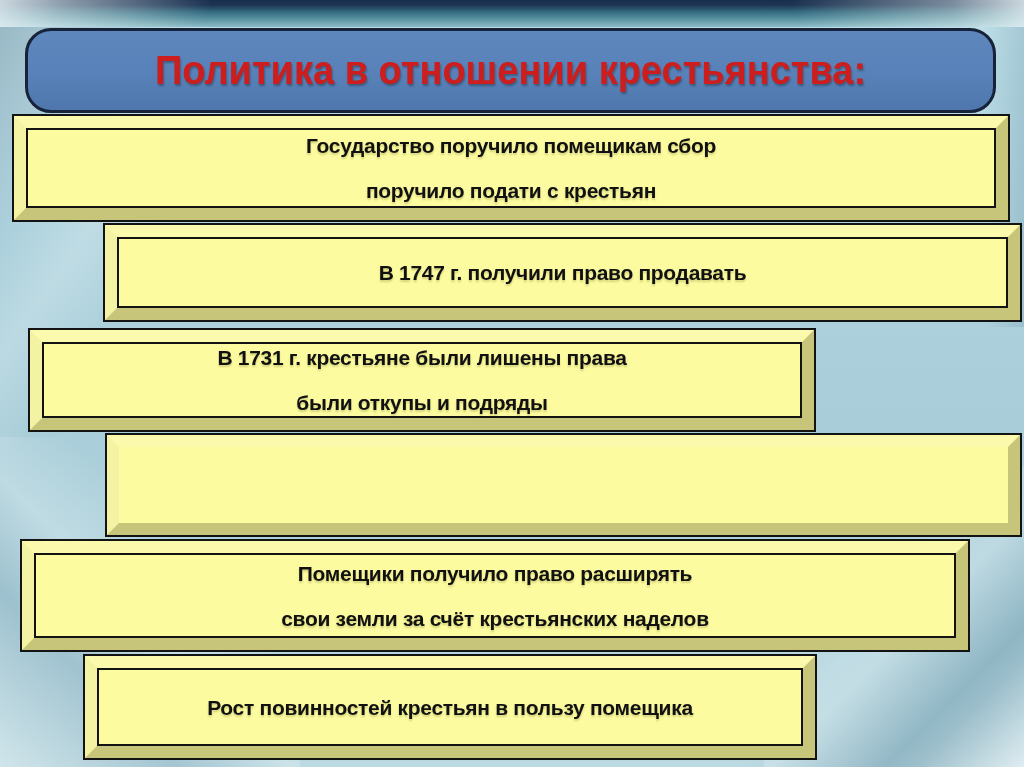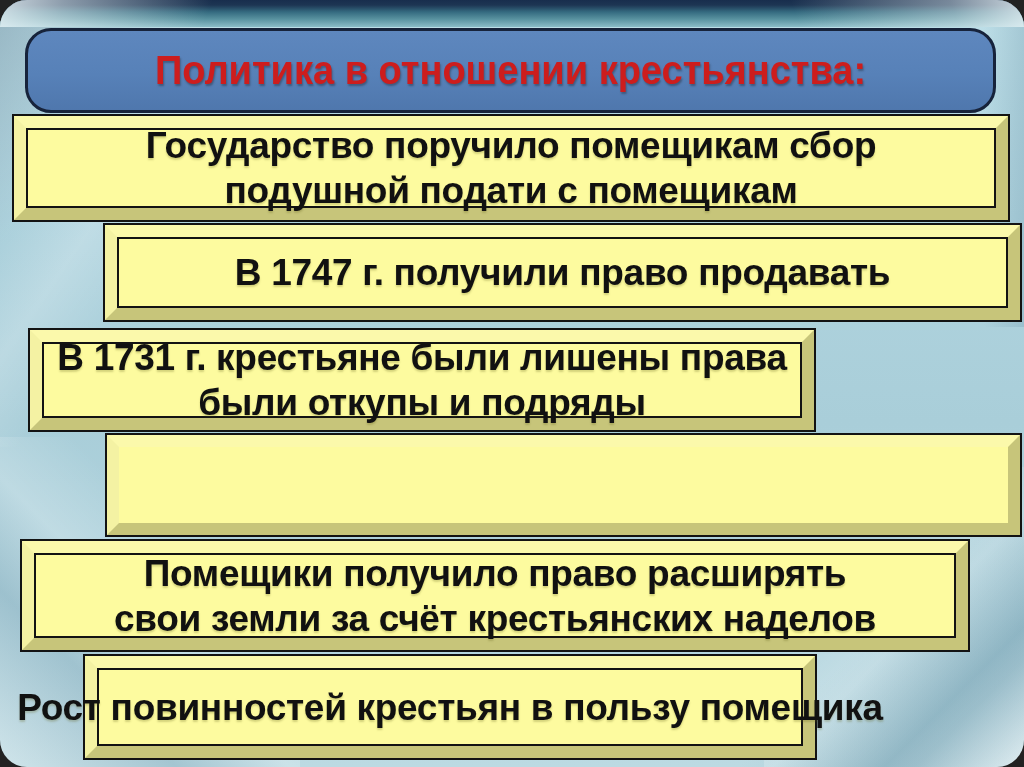--- a/index.html
+++ b/index.html
@@ -3,21 +3,20 @@
 <meta charset="utf-8">
 <style>
   html,body{margin:0;padding:0;background:#222;}
   .slide{
     position:relative;width:1024px;height:767px;overflow:hidden;
     font-family:"Liberation Sans","DejaVu Sans",sans-serif;
     background:
       linear-gradient(135deg, rgba(255,255,255,0.30) 0%, rgba(255,255,255,0) 14%),
       linear-gradient(315deg, rgba(255,255,255,0.28) 0%, rgba(124,166,182,0.30) 6%, rgba(255,255,255,0) 16%),
       linear-gradient(180deg,#bedfe8 0%,#b0d4df 28%,#a9ced9 55%,#b2d4de 80%,#bcdae2 100%);
-    border-radius: 27px;
   }
   
   .top-strip{
     position:absolute;top:0;left:0;right:0;height:27px;
     background:
       linear-gradient(110deg, rgba(235,245,248,0.85) 0px, rgba(235,245,248,0.55) 60px, rgba(235,245,248,0) 200px),
       linear-gradient(250deg, rgba(235,245,248,0.85) 0px, rgba(235,245,248,0.45) 70px, rgba(235,245,248,0) 220px),
       linear-gradient(180deg,#182e4d 0px,#1d3553 5px,#356b80 12px,#58919f 19px,#8bbcc7 27px);
   }
   
@@ -57,21 +56,21 @@
     border:12px solid;
     border-color:#fbf9ab #c7c57a #c7c57a #f4f2a3;
   }
   .plank .inner{
     position:absolute;inset:12px;box-sizing:border-box;
     border:2px solid #131313;background:#fdfb9f;
     display:flex;flex-direction:column;align-items:center;justify-content:center;
     text-align:center;
   }
   .plank .line{
-    color:#111;font-weight:bold;font-size:37px;line-height:45px;
+    color:#111;font-weight:bold;font-size:21px;line-height:45px;
     letter-spacing:-0.3px;white-space:nowrap;
     text-shadow:0 2px 2px rgba(90,90,20,0.25);
   }
   
   .p1{left:12px;  top:114px; width:998px; height:108px; z-index:2;}
   .p2{left:103px; top:223px; width:919px; height:99px;  z-index:3;padding-left:16px;}
   .p3{left:28px;  top:328px; width:788px; height:104px; z-index:4;}
   .p4{left:105px; top:433px; width:917px; height:104px; z-index:5;}
   .p5{left:20px;  top:539px; width:950px; height:113px; z-index:6;}
   .p6{left:83px;  top:654px; width:734px; height:106px; z-index:7;}
@@ -88,21 +87,21 @@
   <div class="glass-right"></div>
 
   <div class="title-plate">
     <span class="title-text">Политика в отношении крестьянства:</span>
   </div>
 
   <div class="plank p1">
     <div class="bevel"></div>
     <div class="inner">
       <div class="line">Государство поручило помещикам сбор</div>
-      <div class="line">подушной подати с помещикам</div>
+      <div class="line">поручило подати с крестьян</div>
     </div>
   </div>
 
   <div class="plank p2">
     <div class="bevel"></div>
     <div class="inner">
       <div class="line">В 1747 г. получили право продавать</div>
     </div>
   </div>
 

